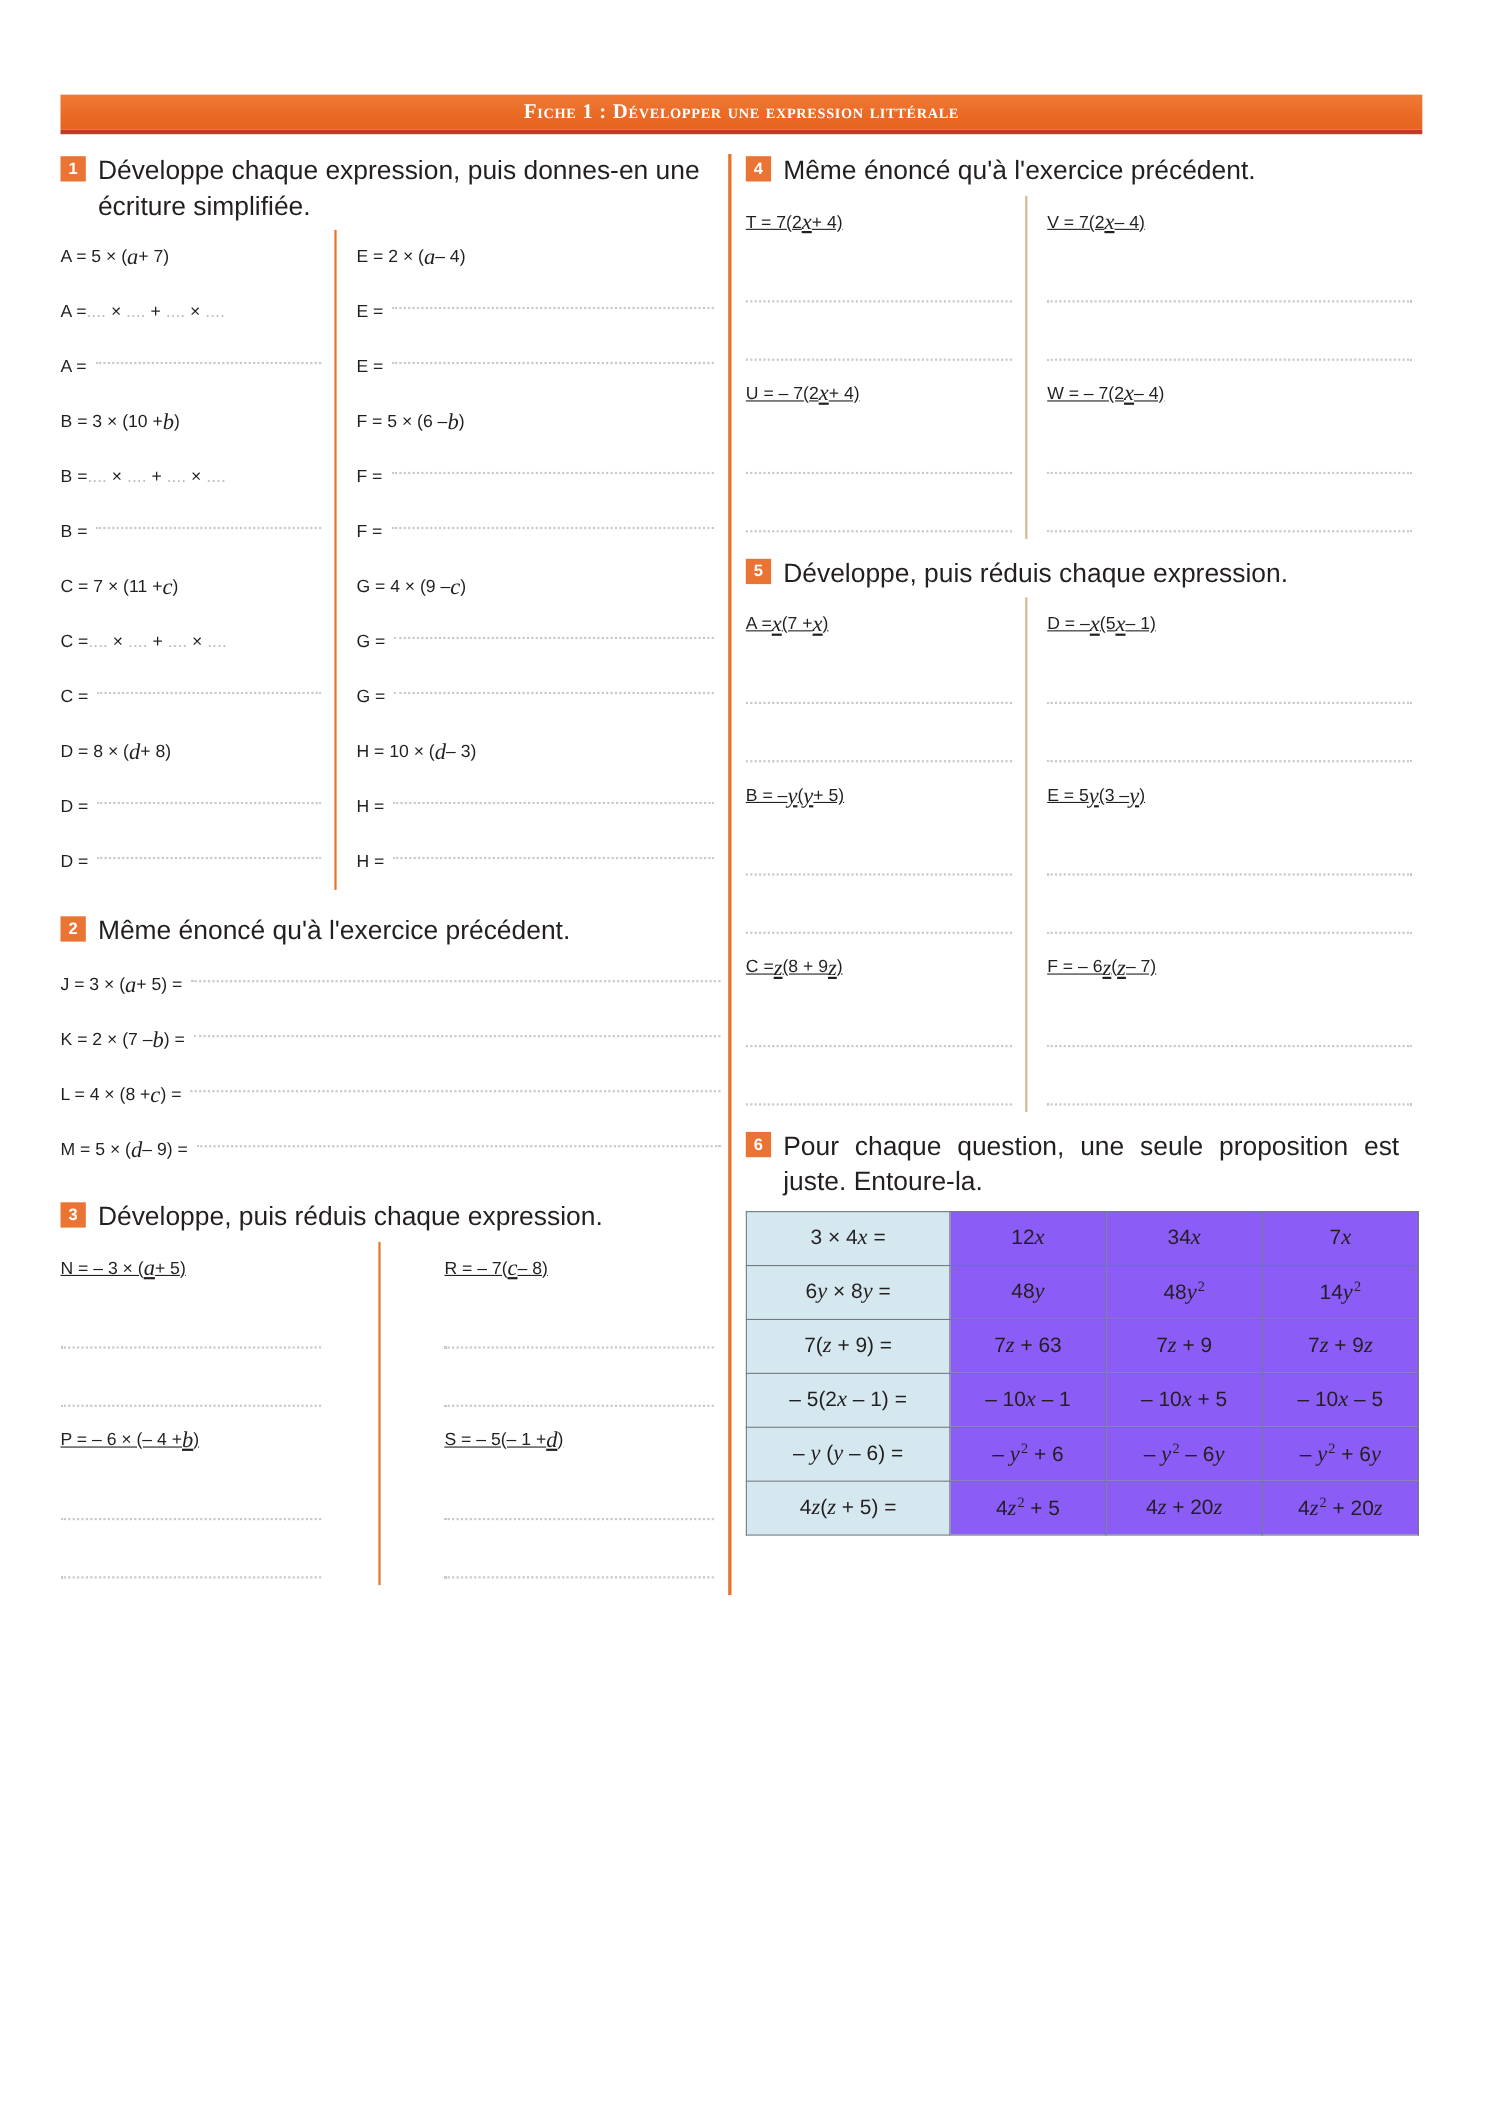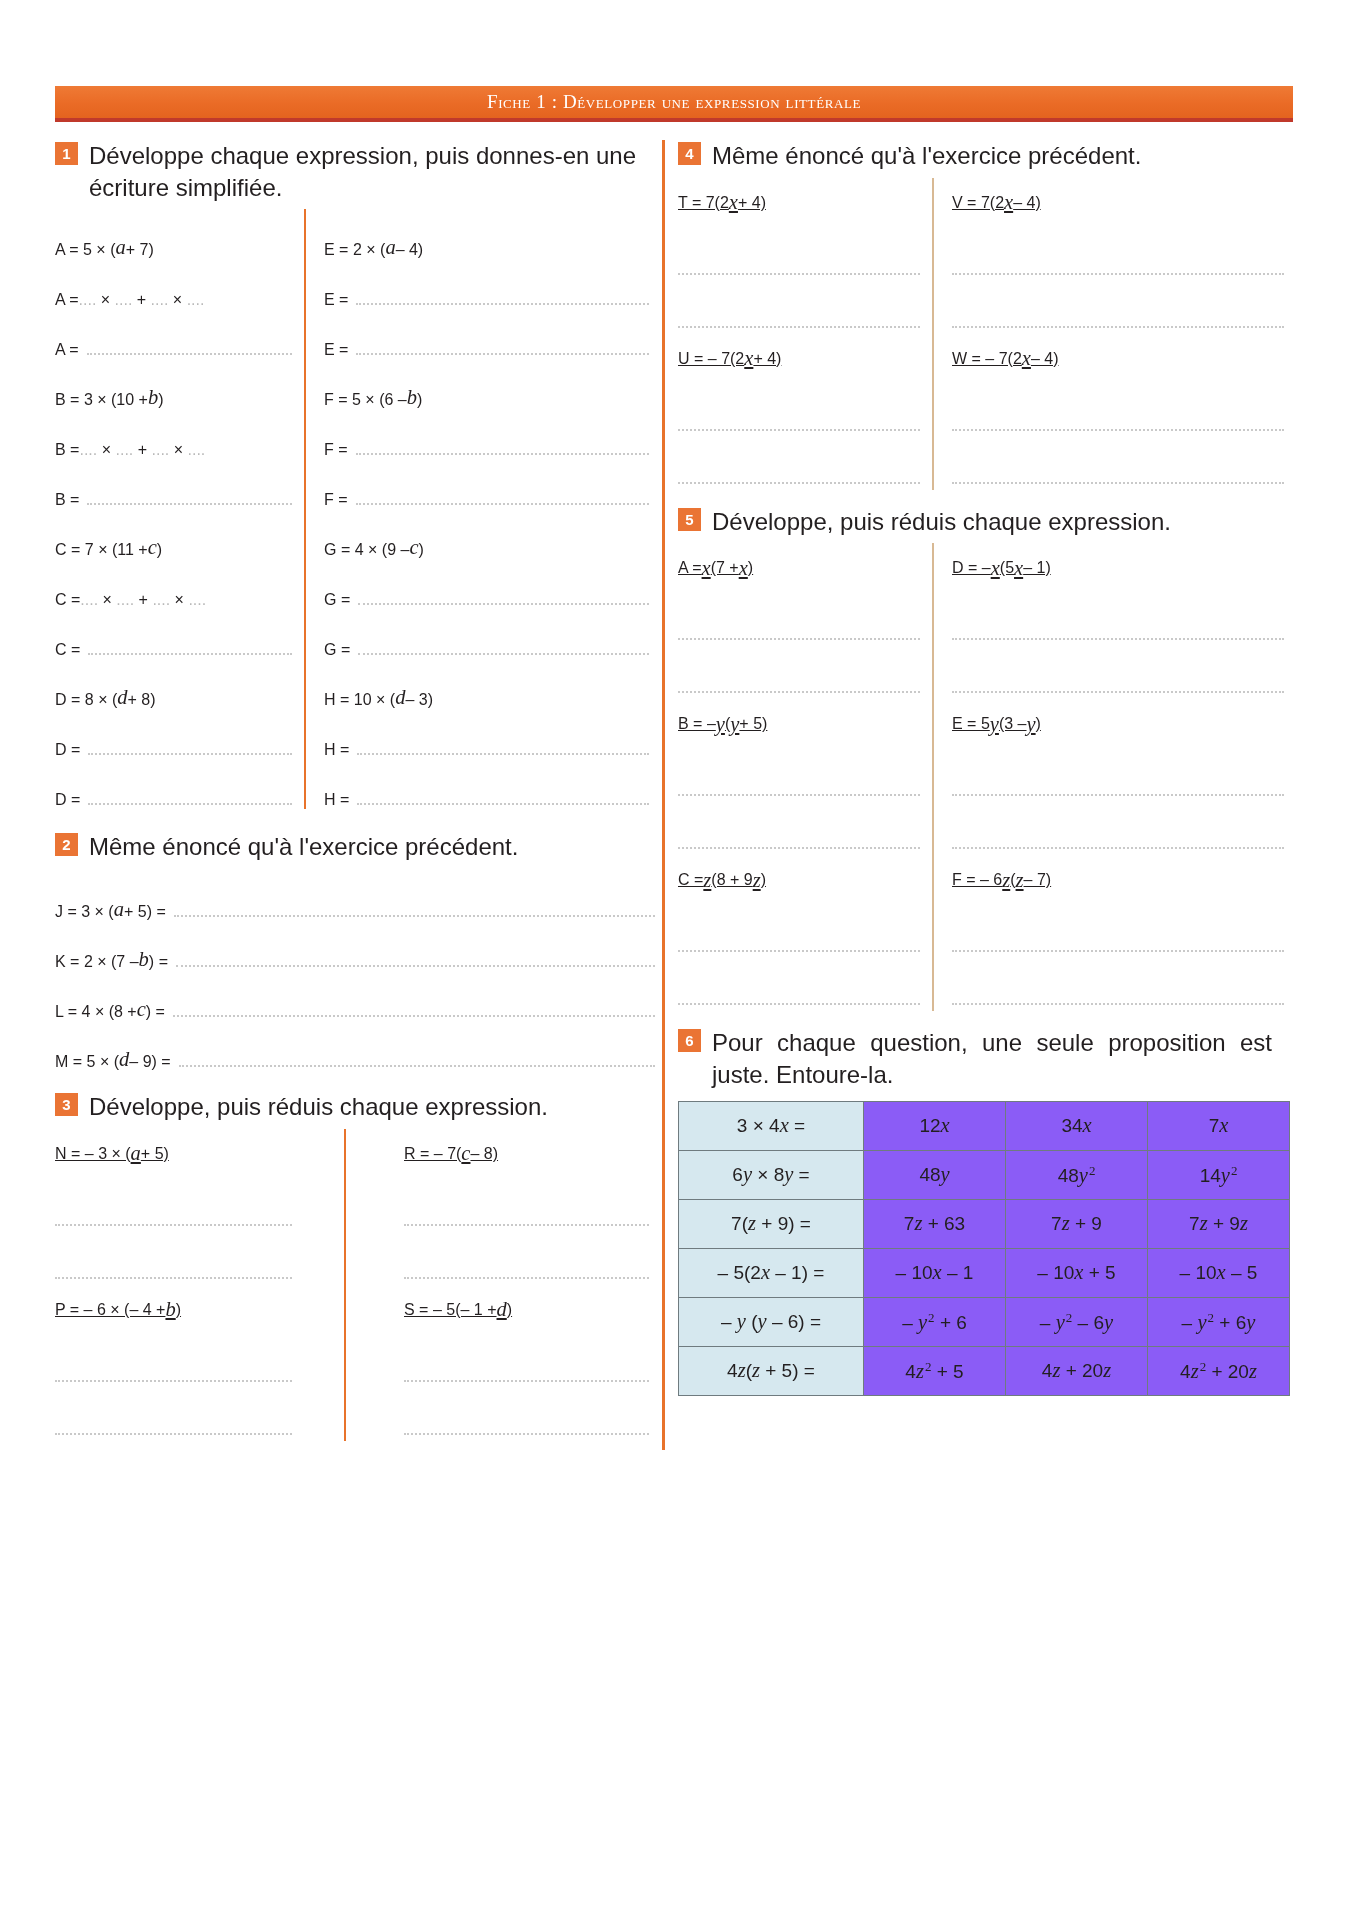--- a/index.html
+++ b/index.html
@@ -42,21 +42,21 @@
   .banner-underline {
     height: 4px;
     background: #c0392b;
     width: 100%;
   }
   .banner-title {
     color: #ffffff;
     font-size: 19px;
     letter-spacing: 0.6px;
     font-variant: small-caps;
-    font-weight: 400;
+    font-weight: 700;
     white-space: nowrap;
     font-family: "Liberation Serif", serif;
   }
 
   
   .col-left {
     position: absolute;
     left: 55px;
     top: 140px;
     width: 600px;
@@ -143,21 +143,21 @@
     justify-self: center;
   }
   .vline-soft { background: #d8b994; width: 2px; justify-self: center; }
 
   .cellcol { padding-right: 6px; }
   .cellcol.right { padding-left: 12px; }
   .slot-expr { height: 50px; display: flex; align-items: center; text-decoration: underline; }
   .slot-blank { height: 47px; display: flex; align-items: flex-end; padding-bottom: 6px; }
 
   
-  .r1 { height: 50px; display: flex; align-items: flex-end; }
+  .r1 { height: 50px; display: flex; align-items: center; }
 
   
   table.qcm {
     border-collapse: collapse;
     width: 612px;
     margin-top: 10px;
     table-layout: fixed;
   }
   table.qcm td {
     border: 1.5px solid #6f7b7f;

